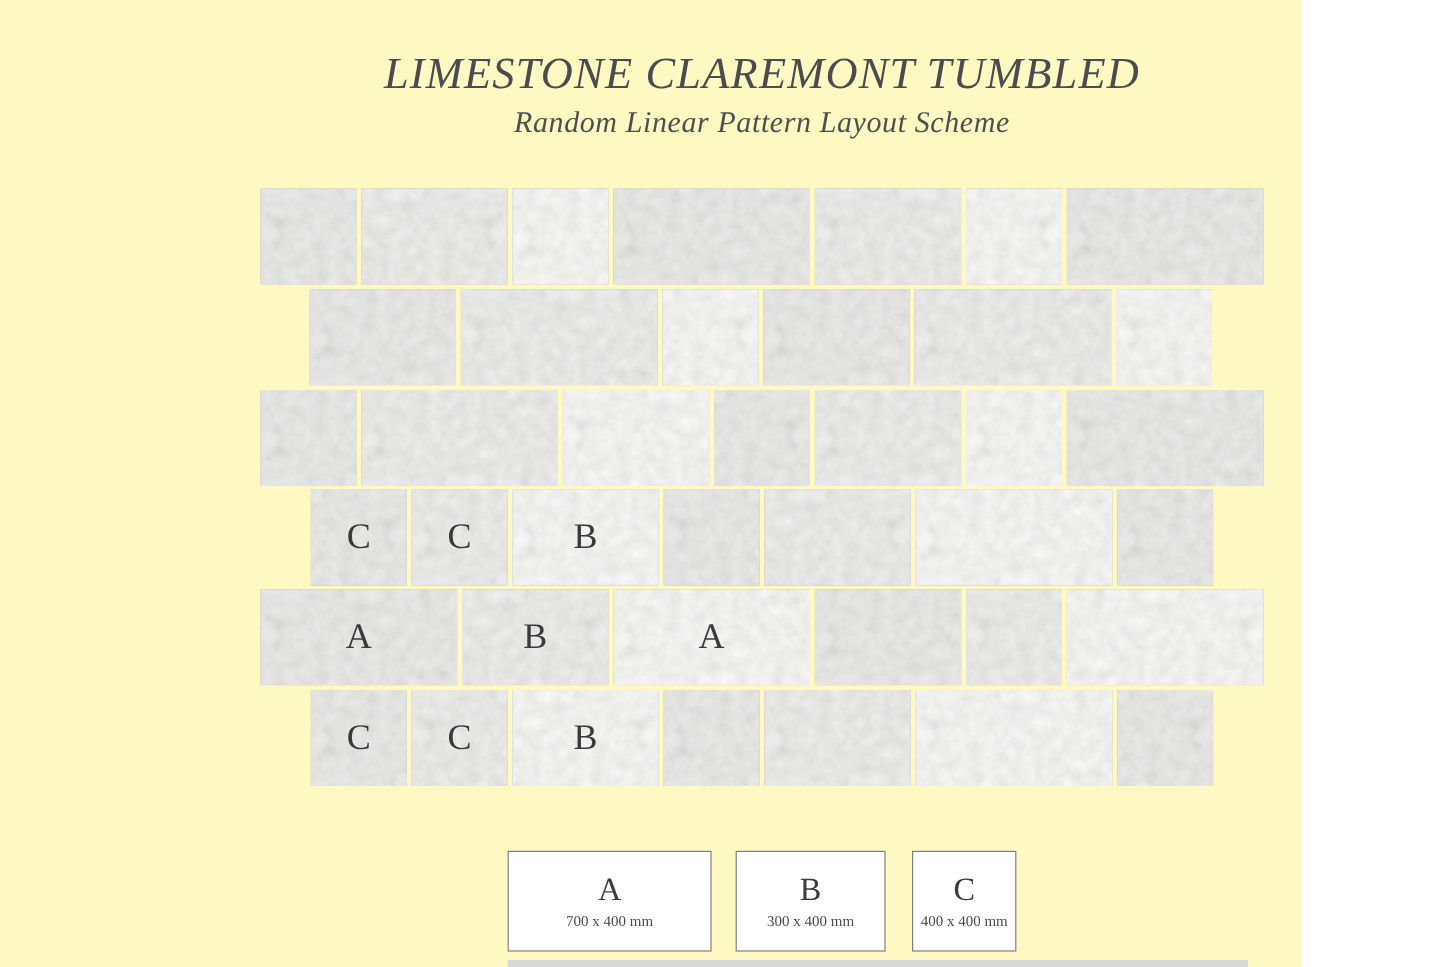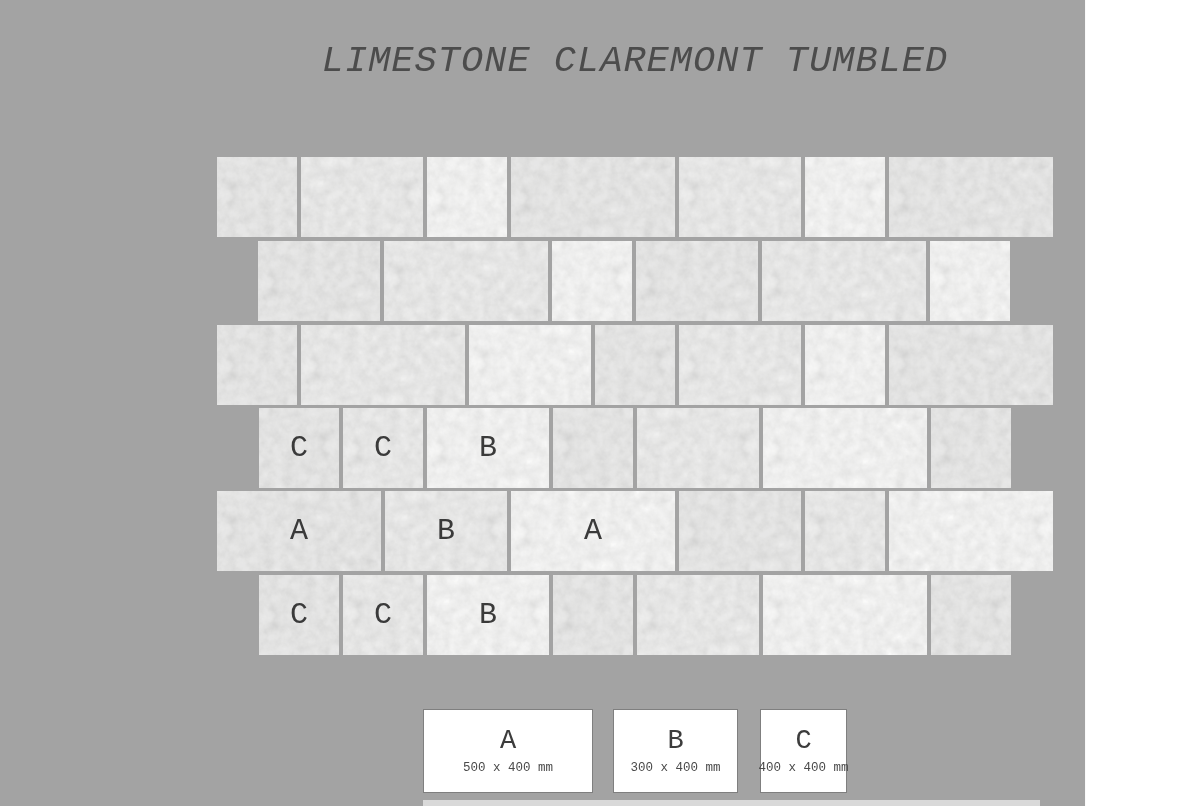--- a/index.html
+++ b/index.html
@@ -1,21 +1,21 @@
 <!DOCTYPE html>
 <html><head>
 <meta charset="utf-8">
 <style>
   html,body{margin:0;padding:0;background:#ffffff;}
   #page{
     position:relative;
     width:1200px;height:806px;
-    background:#a3a3a3;
+    background:#fef9c3;
     overflow:hidden;
-    font-family:Liberation Mono, monospace;
+    font-family:Liberation Serif, serif;
   }
   
   #page .right-margin{
     position:absolute;left:1085px;top:0;width:115px;height:806px;
     background:#ffffff;border-left:1px solid #fafafa;
   }
 
   .title-block{
     position:absolute;left:85px;top:40px;width:1100px;
     text-align:center;color:#4f4f4f;
@@ -81,20 +81,21 @@
                   0.12 0.12 0.12 0 0.595
                   0 0 0 0 1"></feColorMatrix>
       </filter>
     </defs>
   </svg>
 
   <div class="right-margin"></div>
 
   <div class="title-block">
     <h1>LIMESTONE CLAREMONT TUMBLED</h1>
+    <h2>Random Linear Pattern Layout Scheme</h2>
   </div>
 
   <div id="tile-pattern">
       <div class="tile-row" style="top: 157px; left: 217px; gap: 4px;">
         <div class="tile" style="width: 80px; height: 80px;">
           <svg class="tex" width="80" height="80">
             <rect width="80" height="80" fill="#c6c5c3"></rect>
             <rect width="80" height="80" filter="url(#limestone)"></rect>
           </svg>
         </div>
@@ -350,21 +351,21 @@
             <rect width="80" height="80" fill="#c6c5c3"></rect>
             <rect width="80" height="80" filter="url(#limestone)"></rect>
           </svg>
         </div>
       </div>
     </div>
 
   <div class="legend">
     <div class="legend-box a">
       <div class="legend-letter">A</div>
-      <div class="legend-size">500 x 400 mm</div>
+      <div class="legend-size">700 x 400 mm</div>
     </div>
     <div class="legend-box b">
       <div class="legend-letter">B</div>
       <div class="legend-size">300 x 400 mm</div>
     </div>
     <div class="legend-box c">
       <div class="legend-letter">C</div>
       <div class="legend-size">400 x 400 mm</div>
     </div>
   </div>

